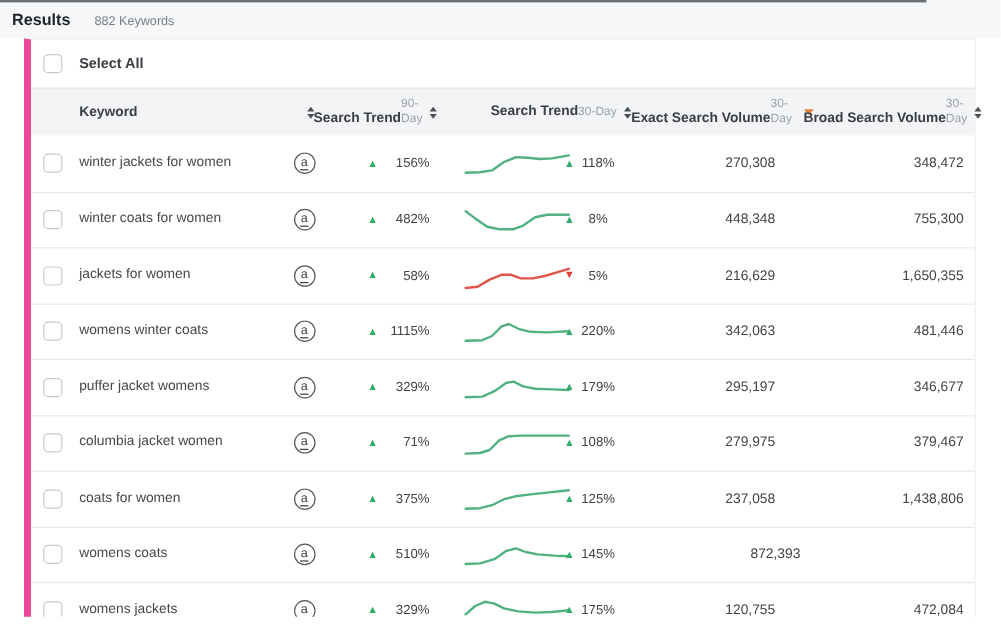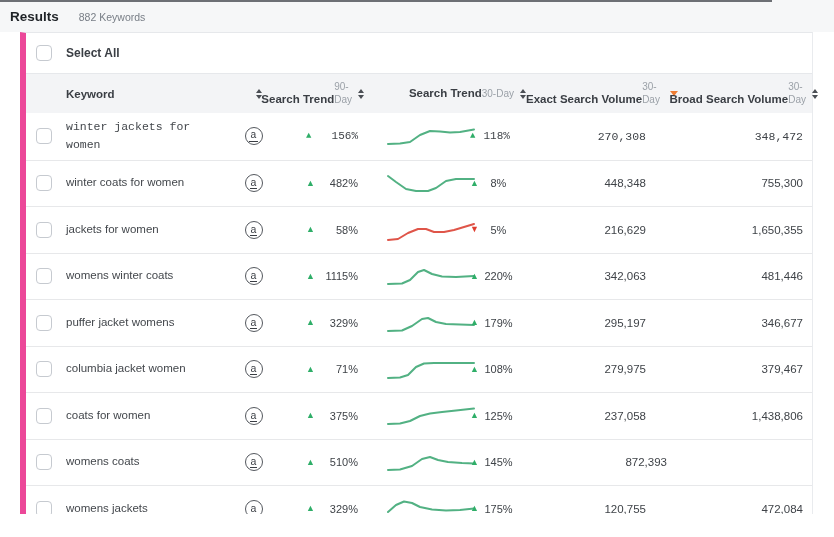--- a/index.html
+++ b/index.html
@@ -34,21 +34,21 @@
   .h-block { display:flex; align-items:flex-end; line-height:1.25; }
   .h-sub { font-size:10px; color:#9ba1a8; }
   .sort-icon { display:flex; flex-direction:column; align-items:center; gap:2px; margin-left:6px; cursor:pointer; }
   .tri-up { width:0; height:0; border-left:3.5px solid transparent; border-right:3.5px solid transparent; border-bottom:4.5px solid #4a4e54; }
   .tri-down { width:0; height:0; border-left:3.5px solid transparent; border-right:3.5px solid transparent; border-top:4.5px solid #4a4e54; }
   .sort-desc { width:0; height:0; border-left:4px solid transparent; border-right:4px solid transparent; border-top:5px solid #ee7d34; margin-left:8px; margin-right:2px; cursor:pointer; }
   .th-exact { padding-right:2px; }
 
   
   .row { height:46.5px; border-top:1px solid #e7e8ea; background:#fff; }
-  .row:first-child { border-top:none;font-family:Liberation Mono, monospace; }
+  .row:first-child { border-top:none; }
   .cell-cb { padding-left:10px; display:flex; align-items:center; }
   .cell-kw { font-size:11.5px; color:#43474c; line-height:1.55; padding-right:18px; }
   .cell-a { display:flex; justify-content:center; }
   .a-icon { width:18px; height:18px; border:1px solid #54585e; border-radius:50%;
             display:flex; align-items:center; justify-content:center; }
   .a-char { font-size:10.5px; color:#3a3e44; line-height:1; border-bottom:1px solid #3a3e44; padding:0 1px 0.5px 1px; }
   .cell-trend { display:flex; align-items:center; height:100%; }
   .arrow { font-size:9px; line-height:1; }
   .arrow.up { color:#2fae68; }
   .arrow.down { color:#df3e30; }

